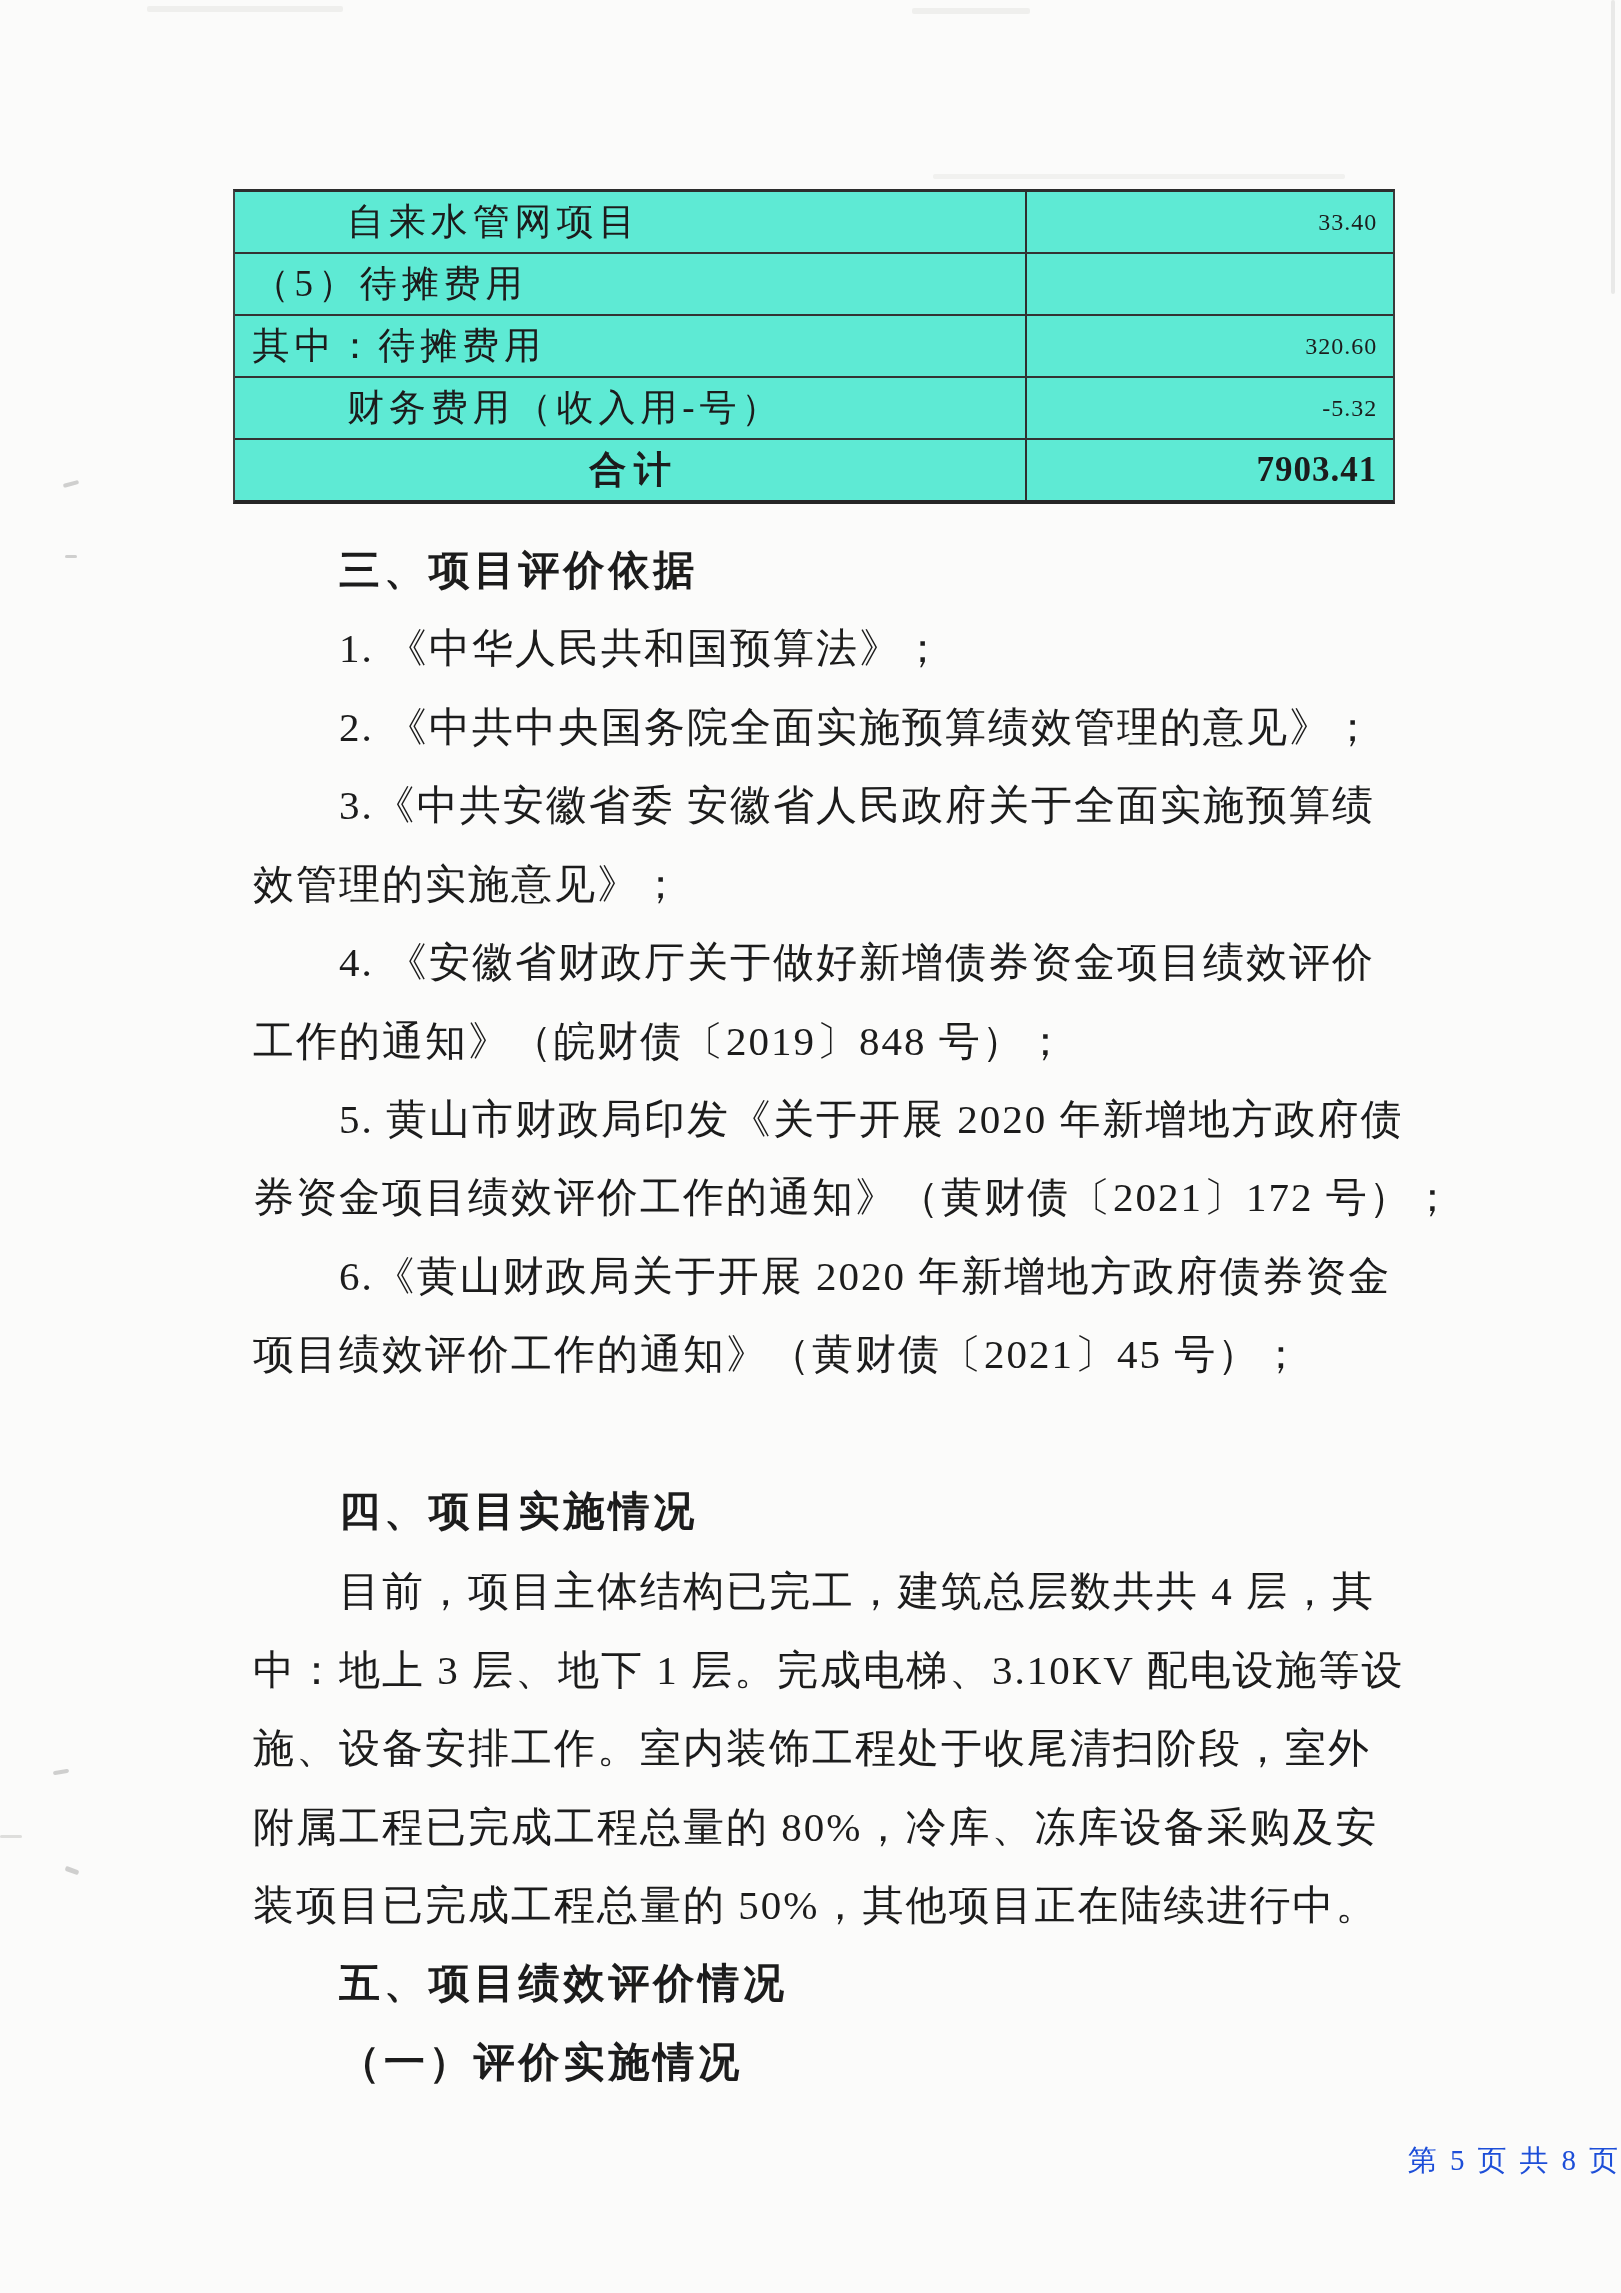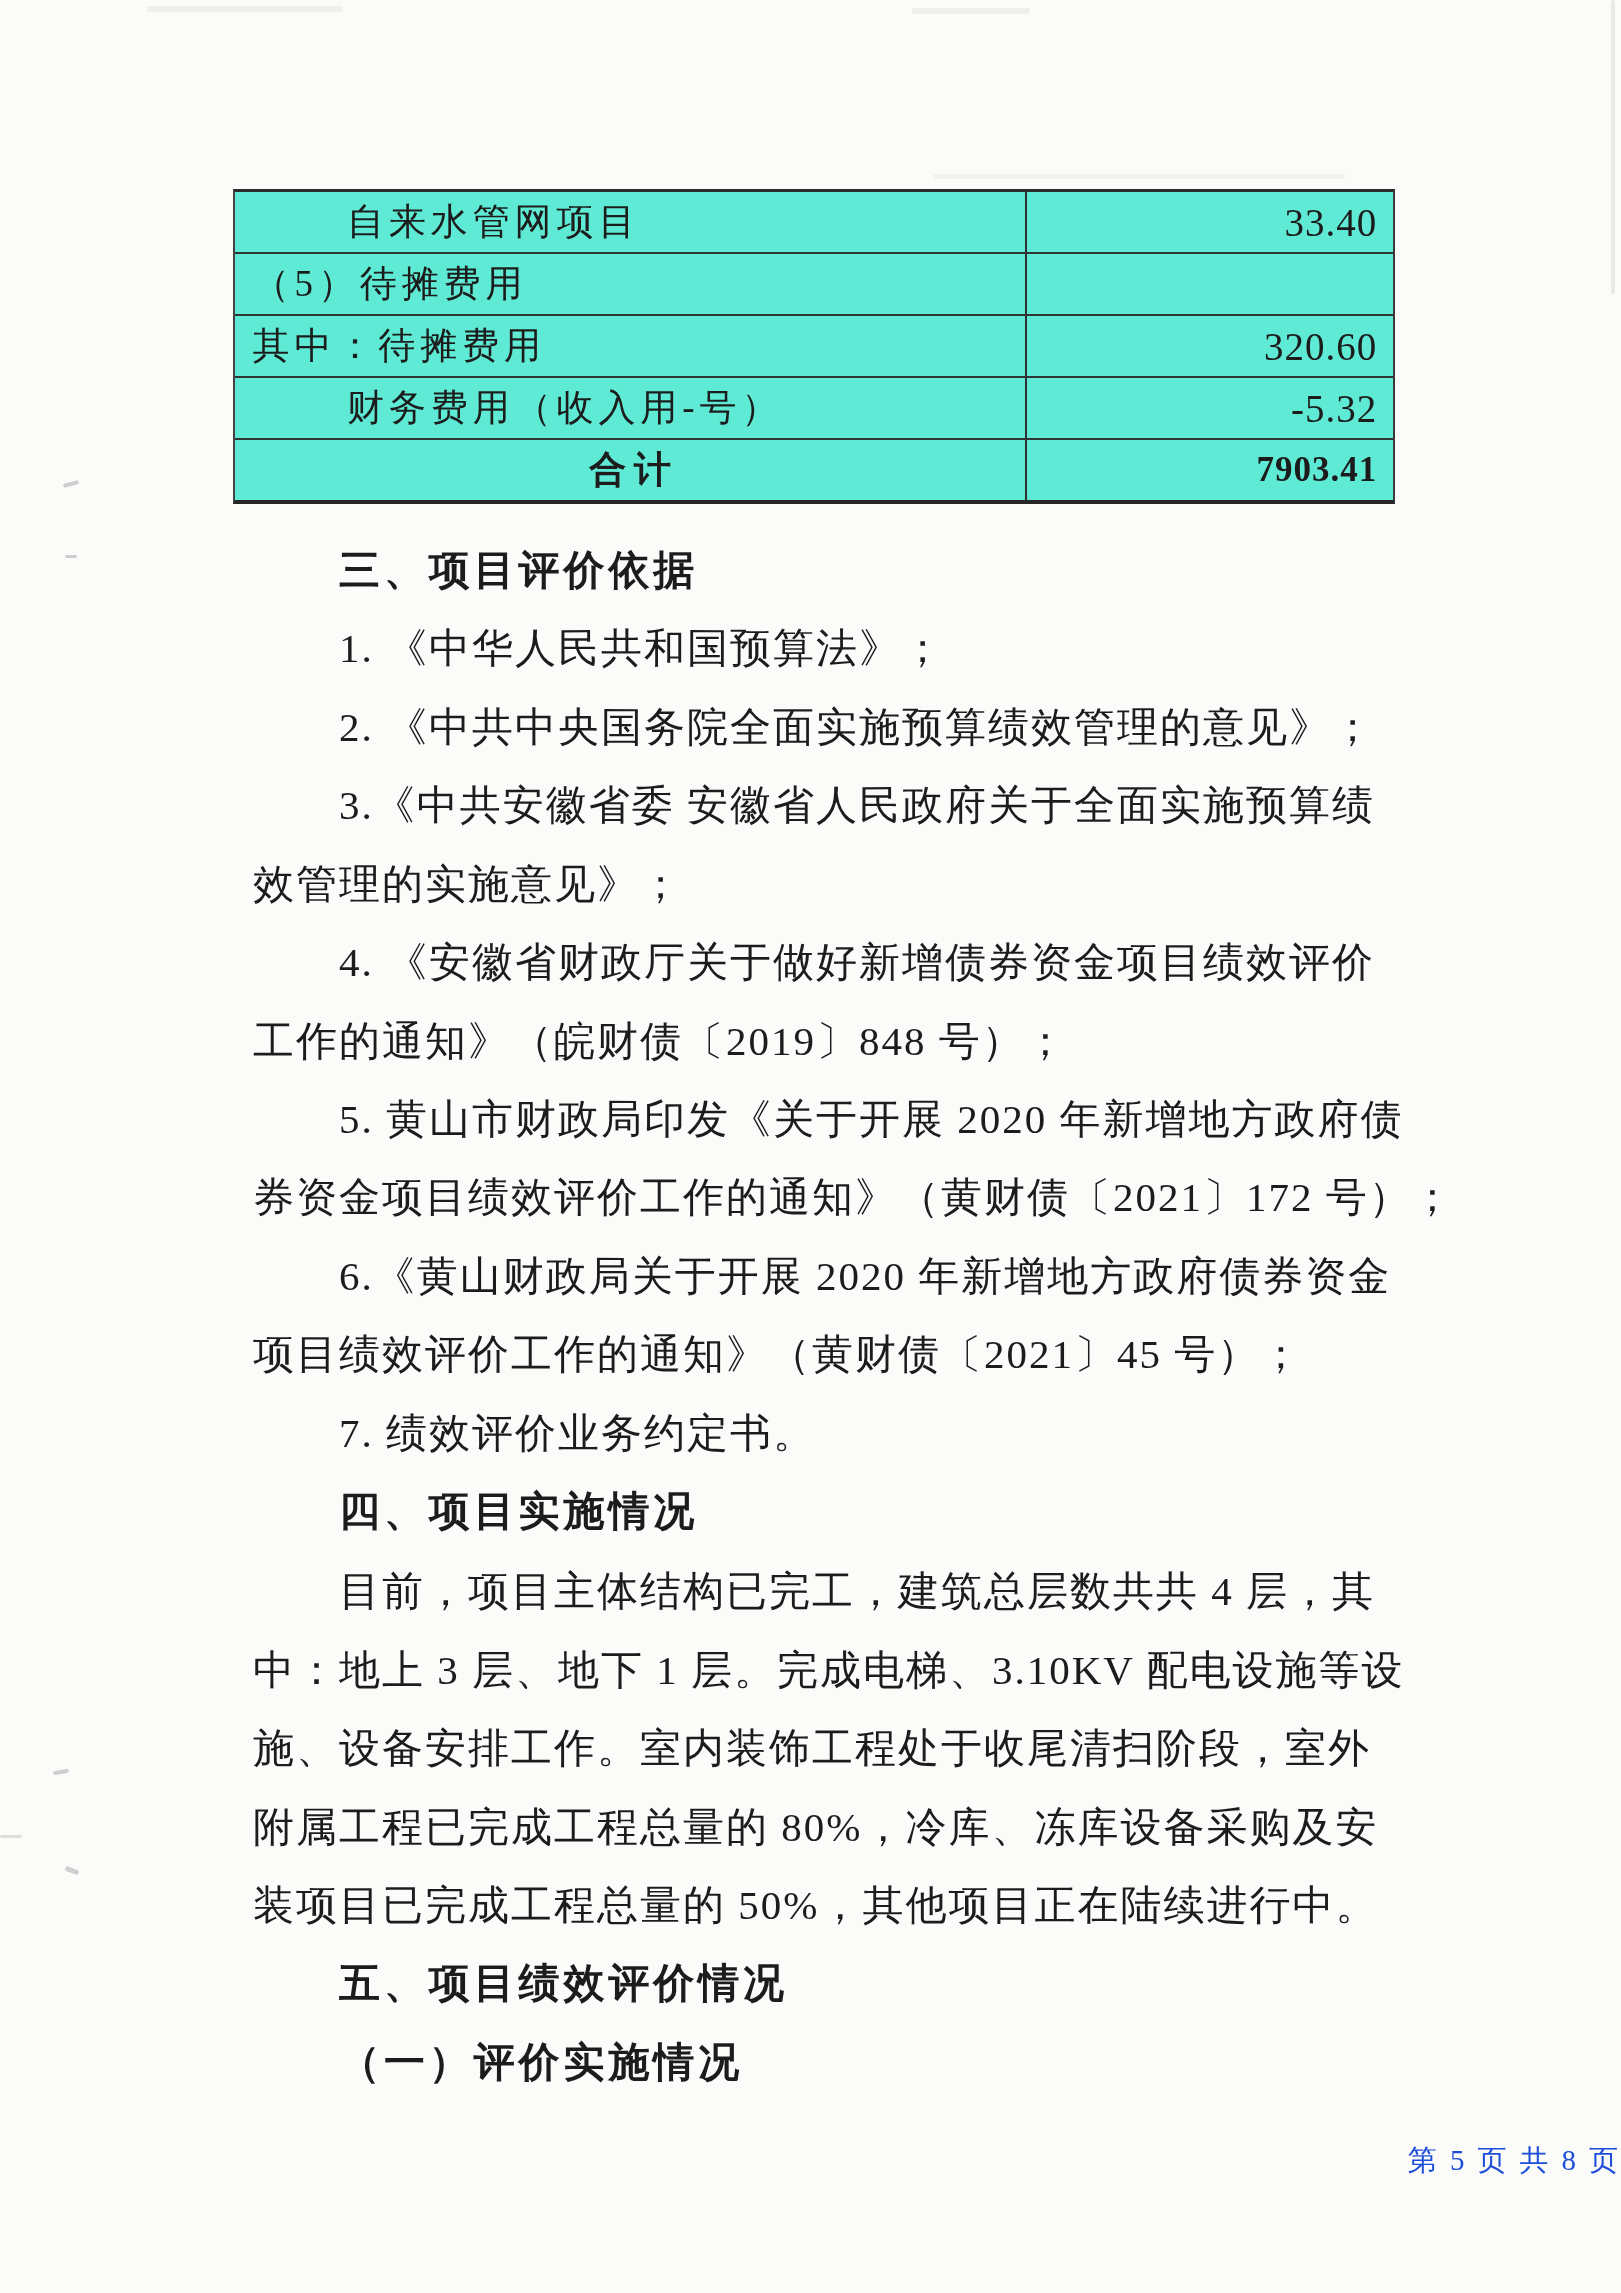--- a/index.html
+++ b/index.html
@@ -30,21 +30,21 @@
     border-right:2px solid #2f2f2f;
     display:flex; align-items:center;
     font-size:37px; letter-spacing:4.9px;
     white-space:nowrap; overflow:hidden;
   }
   .t-label.indent-deep  { padding-left:112px; }
   .t-label.indent-small { padding-left:17.6px; }
   .t-label.center { justify-content:center; padding-left:8px; letter-spacing:7.8px; }
   .t-value {
     flex:1; display:flex; align-items:center; justify-content:flex-end;
-    padding-right:15.7px; font-size:39px; letter-spacing:1px;
+    padding-right:15.7px; font-size:24px; letter-spacing:1px;
     font-family:"Liberation Serif", serif;
   }
   .t-row.total .t-value { font-weight:bold; font-size:35px; }
   .t-row.total .t-label { font-weight:bold; }
 
   
   .line {
     position:absolute; left:253px; width:1147px; height:63px;
     font-size:41px; letter-spacing:2px;
     white-space:nowrap; line-height:63px;
@@ -110,21 +110,20 @@
   <div class="line indent" style="top:617px">1. 《中华人民共和国预算法》；</div>
   <div class="line indent" style="top:696px">2. 《中共中央国务院全面实施预算绩效管理的意见》；</div>
   <div class="line indent" style="top:774px">3.《中共安徽省委 安徽省人民政府关于全面实施预算绩</div>
   <div class="line" style="top:853px">效管理的实施意见》；</div>
   <div class="line indent" style="top:931px">4. 《安徽省财政厅关于做好新增债券资金项目绩效评价</div>
   <div class="line" style="top:1010px">工作的通知》（皖财债〔2019〕848 号）；</div>
   <div class="line indent" style="top:1088px">5. 黄山市财政局印发《关于开展 2020 年新增地方政府债</div>
   <div class="line" style="top:1166px">券资金项目绩效评价工作的通知》（黄财债〔2021〕172 号）；</div>
   <div class="line indent" style="top:1245px">6.《黄山财政局关于开展 2020 年新增地方政府债券资金</div>
   <div class="line" style="top:1323px">项目绩效评价工作的通知》（黄财债〔2021〕45 号）；</div>
-  <div class="line indent" style="top:1402px">7. 绩效评价业务约定书。</div>
   <div class="line heading indent" style="top:1480px">四、项目实施情况</div>
   <div class="line indent" style="top:1560px">目前，项目主体结构已完工，建筑总层数共共 4 层，其</div>
   <div class="line" style="top:1639px">中：地上 3 层、地下 1 层。完成电梯、3.10KV 配电设施等设</div>
   <div class="line" style="top:1717px">施、设备安排工作。室内装饰工程处于收尾清扫阶段，室外</div>
   <div class="line" style="top:1796px">附属工程已完成工程总量的 80%，冷库、冻库设备采购及安</div>
   <div class="line" style="top:1874px">装项目已完成工程总量的 50%，其他项目正在陆续进行中。</div>
   <div class="line heading indent" style="top:1952px">五、项目绩效评价情况</div>
   <div class="line sub-heading indent" style="top:2031px">（一）评价实施情况</div>
 
   <div class="footer">第 5 页 共 8 页</div>

